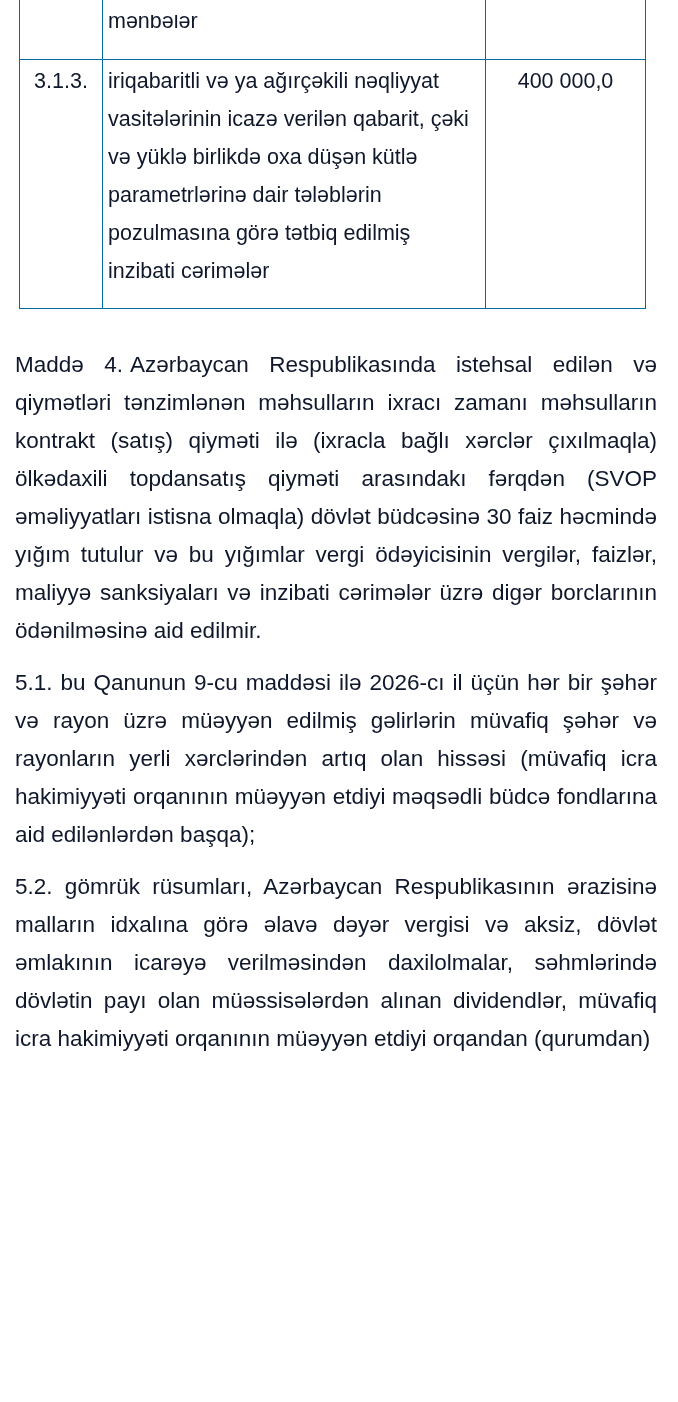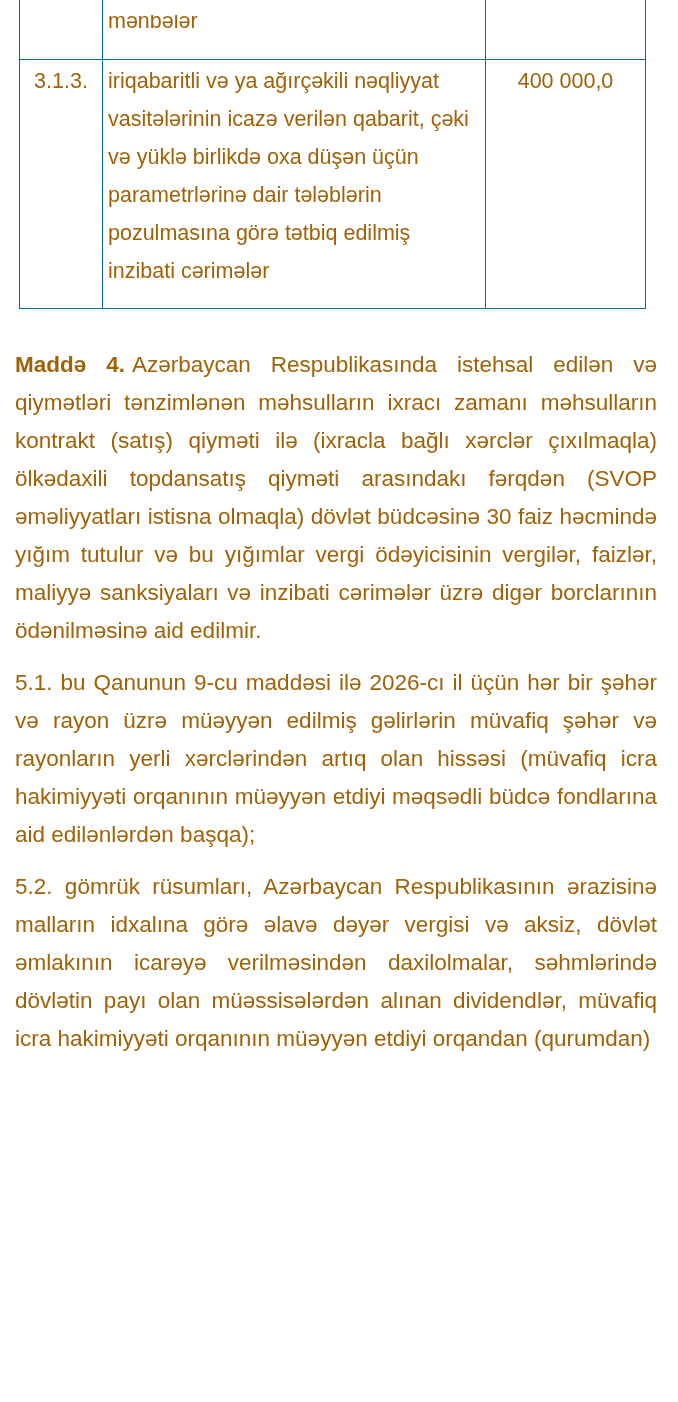--- a/index.html
+++ b/index.html
@@ -6,21 +6,21 @@
 
   .page {
     position: relative;
     width: 678px;
     height: 1402px;
     background: #ffffff;
     overflow: hidden;
     box-sizing: border-box;
     padding: 0 21px 0 15px;
     font-family: "Liberation Sans", sans-serif;
-    color: #a16207;
+    color: #0f172a;
   }
 
   
   table.rev {
     border-collapse: collapse;
     table-layout: fixed;
     width: 626px;
     margin-left: 4px;
   }
   table.rev td {
@@ -49,21 +49,21 @@
 
   
   .content { width: 642px; }
   p.para {
     margin: 14px 0 0 0;
     font-size: 22.5px;
     line-height: 38px;
     text-align: justify;
   }
   p.para.first { margin-top: 37px; }
-  p.para b.lead { font-weight: bold; margin-right: 7px; }
+  p.para b.lead { font-weight: normal; margin-right: 7px; }
   p.para b.lead:empty { margin-right: 0; display: none; }
 </style>
 </head>
 <body>
 
 <div class="page">
 
   <table class="rev">
     <colgroup>
       <col style="width:83px">
@@ -73,21 +73,21 @@
     <tbody>
       <tr class="r0">
         <td class="num"></td>
         <td class="desc">
           <div class="frag">mənbələr</div>
         </td>
         <td class="amt"></td>
       </tr>
       <tr class="r1">
         <td class="num">3.1.3.</td>
-        <td class="desc">iriqabaritli və ya ağırçəkili nəqliyyat vasitələrinin icazə verilən qabarit, çəki və yüklə birlikdə oxa düşən üçün parametrlərinə dair tələblərin pozulmasına görə tətbiq edilmiş inzibati cərimələr</td>
+        <td class="desc">iriqabaritli və ya ağırçəkili nəqliyyat vasitələrinin icazə verilən qabarit, çəki və yüklə birlikdə oxa düşən kütlə parametrlərinə dair tələblərin pozulmasına görə tətbiq edilmiş inzibati cərimələr</td>
         <td class="amt">400 000,0</td>
       </tr>
     </tbody>
   </table>
 
   <div class="content">
     <p class="para first">
       <b class="lead">Maddə 4.</b><span>Azərbaycan Respublikasında istehsal edilən və qiymətləri tənzimlənən məhsulların ixracı zamanı məhsulların kontrakt (satış) qiyməti ilə (ixracla bağlı xərclər çıxılmaqla) ölkədaxili topdansatış qiyməti arasındakı fərqdən (SVOP əməliyyatları istisna olmaqla) dövlət büdcəsinə 30 faiz həcmində yığım tutulur və bu yığımlar vergi ödəyicisinin vergilər, faizlər, maliyyə sanksiyaları və inzibati cərimələr üzrə digər borclarının ödənilməsinə aid edilmir.</span>
     </p>
     <p class="para">

